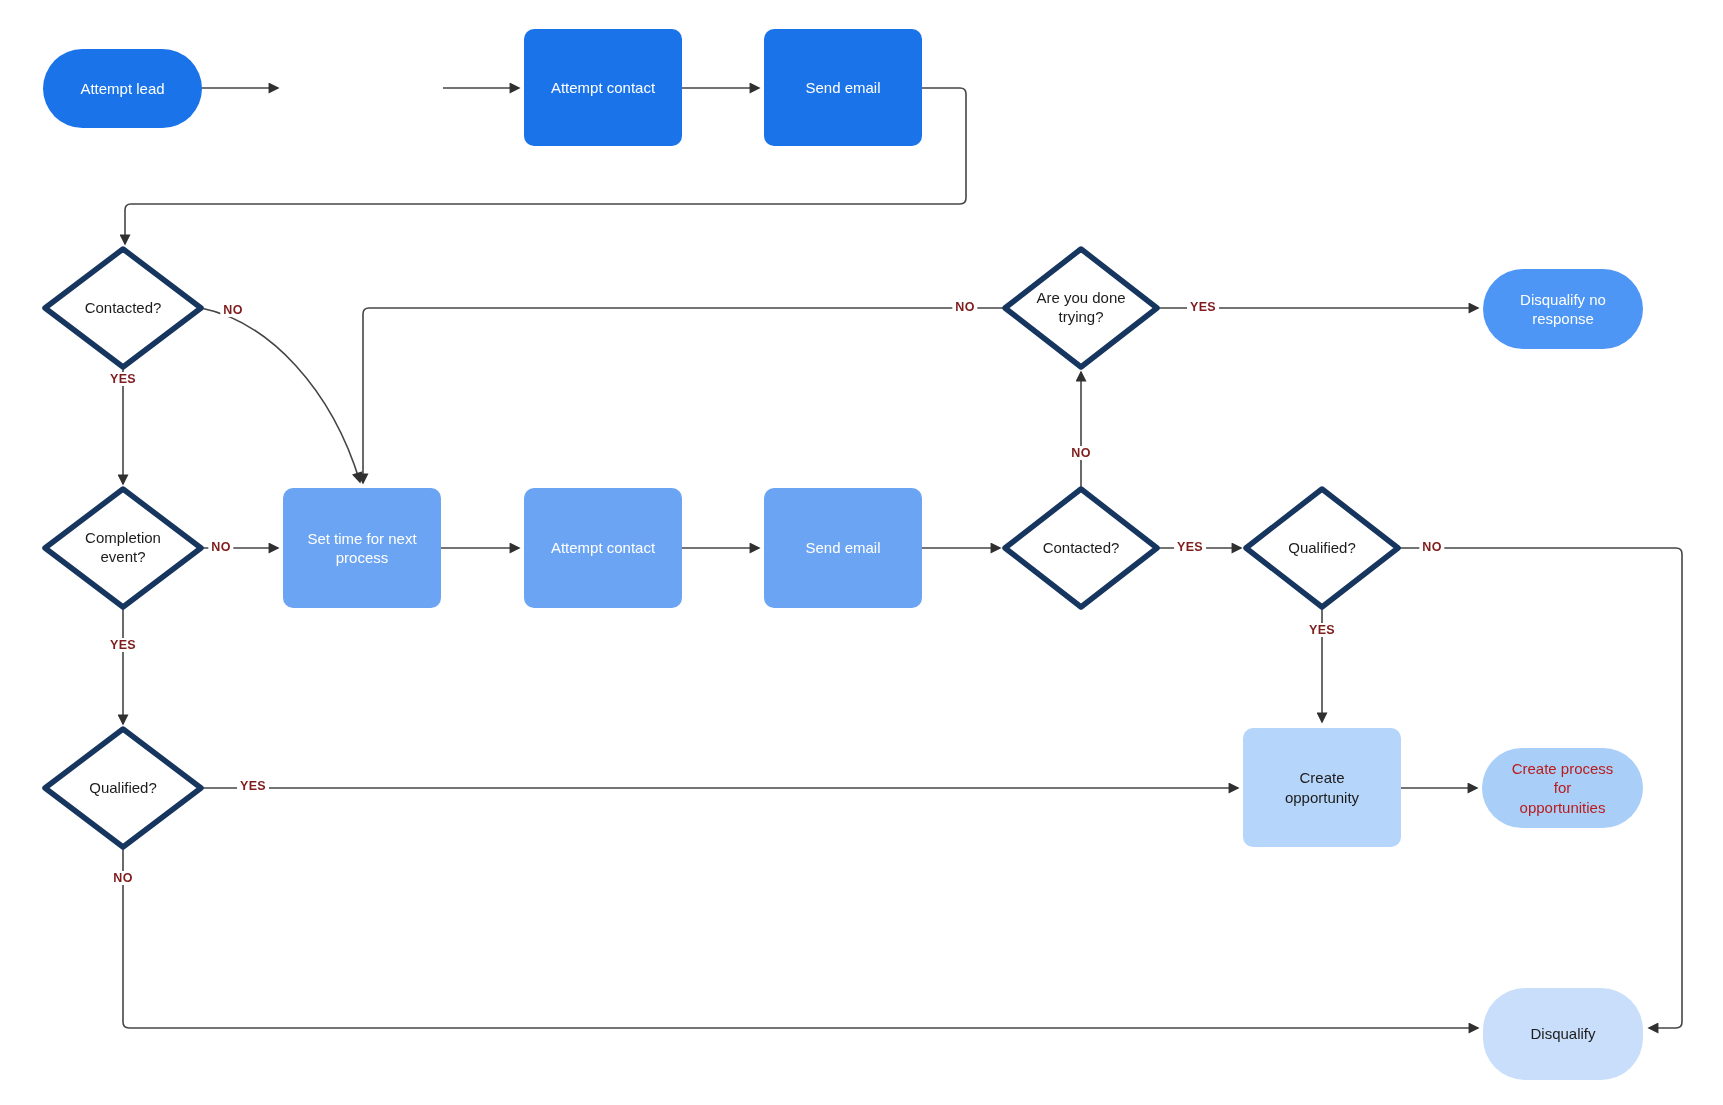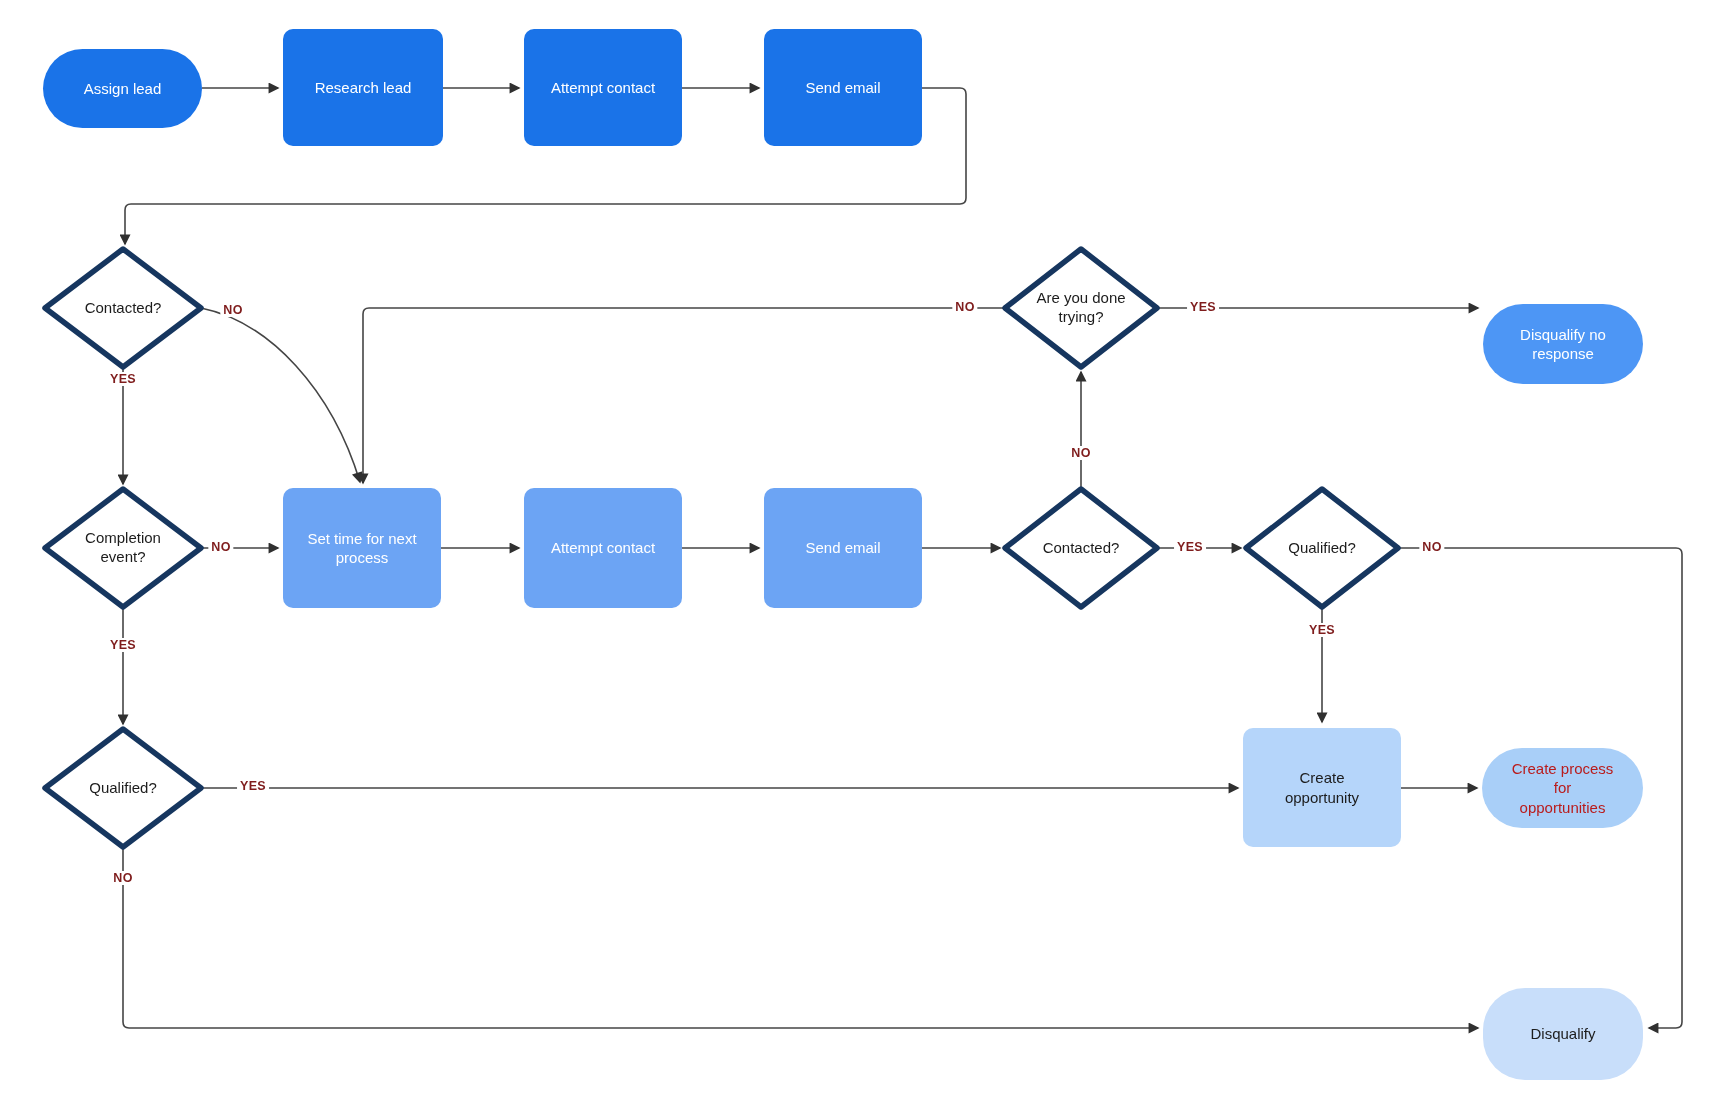--- a/index.html
+++ b/index.html
@@ -75,43 +75,40 @@
 
     <path class="diamond" d="M 123 249 L 201 308 L 123 367 L 45 308 Z"></path>
     <path class="diamond" d="M 123 489 L 201 548 L 123 607 L 45 548 Z"></path>
     <path class="diamond" d="M 123 729 L 201 788 L 123 847 L 45 788 Z"></path>
     <path class="diamond" d="M 1081 249 L 1157 308 L 1081 367 L 1005 308 Z"></path>
     <path class="diamond" d="M 1081 489 L 1157 548 L 1081 607 L 1005 548 Z"></path>
     <path class="diamond" d="M 1322 489 L 1398 548 L 1322 607 L 1246 548 Z"></path>
   </svg>
 
   <div class="node primary pill" style="left: 43px; top: 49px; width: 159px; height: 79px; background: rgb(26, 115, 232);">
-    <span>Assign lead</span>
-  </div>
-  <div class="node primary" style="left: 283px; top: 29px; width: 160px; height: 117px; background: rgb(26, 115, 232);">
-    <span>Research lead</span>
+    <span>Attempt lead</span>
   </div>
   <div class="node primary" style="left: 524px; top: 29px; width: 158px; height: 117px; background: rgb(26, 115, 232);">
     <span>Attempt contact</span>
   </div>
   <div class="node primary" style="left: 764px; top: 29px; width: 158px; height: 117px; background: rgb(26, 115, 232);">
     <span>Send email</span>
   </div>
 
   <div class="node secondary" style="left: 283px; top: 488px; width: 158px; height: 120px; background: rgb(108, 164, 244);">
     <span style="max-width:110px;">Set time for next process</span>
   </div>
   <div class="node secondary" style="left: 524px; top: 488px; width: 158px; height: 120px; background: rgb(108, 164, 244);">
     <span>Attempt contact</span>
   </div>
   <div class="node secondary" style="left: 764px; top: 488px; width: 158px; height: 120px; background: rgb(108, 164, 244);">
     <span>Send email</span>
   </div>
 
-  <div class="node medblue pill" style="left: 1483px; top: 269px; width: 160px; height: 80px; background: rgb(77, 150, 245); margin-top: 35px;">
+  <div class="node medblue pill" style="left: 1483px; top: 269px; width: 160px; height: 80px; background: rgb(77, 150, 245);">
     <span style="max-width:112px;">Disqualify no response</span>
   </div>
 
   <div class="node pale-box" style="left: 1243px; top: 728px; width: 158px; height: 119px; background: rgb(181, 213, 250);">
     <span style="max-width:100px;">Create opportunity</span>
   </div>
   <div class="node pale-pill pill" style="left: 1482px; top: 748px; width: 161px; height: 80px; background: rgb(169, 207, 248);">
     <span style="max-width:104px;">Create process for opportunities</span>
   </div>
   <div class="node pale-pill-light pill" style="left: 1483px; top: 988px; width: 160px; height: 92px; background: rgb(200, 222, 250);">

